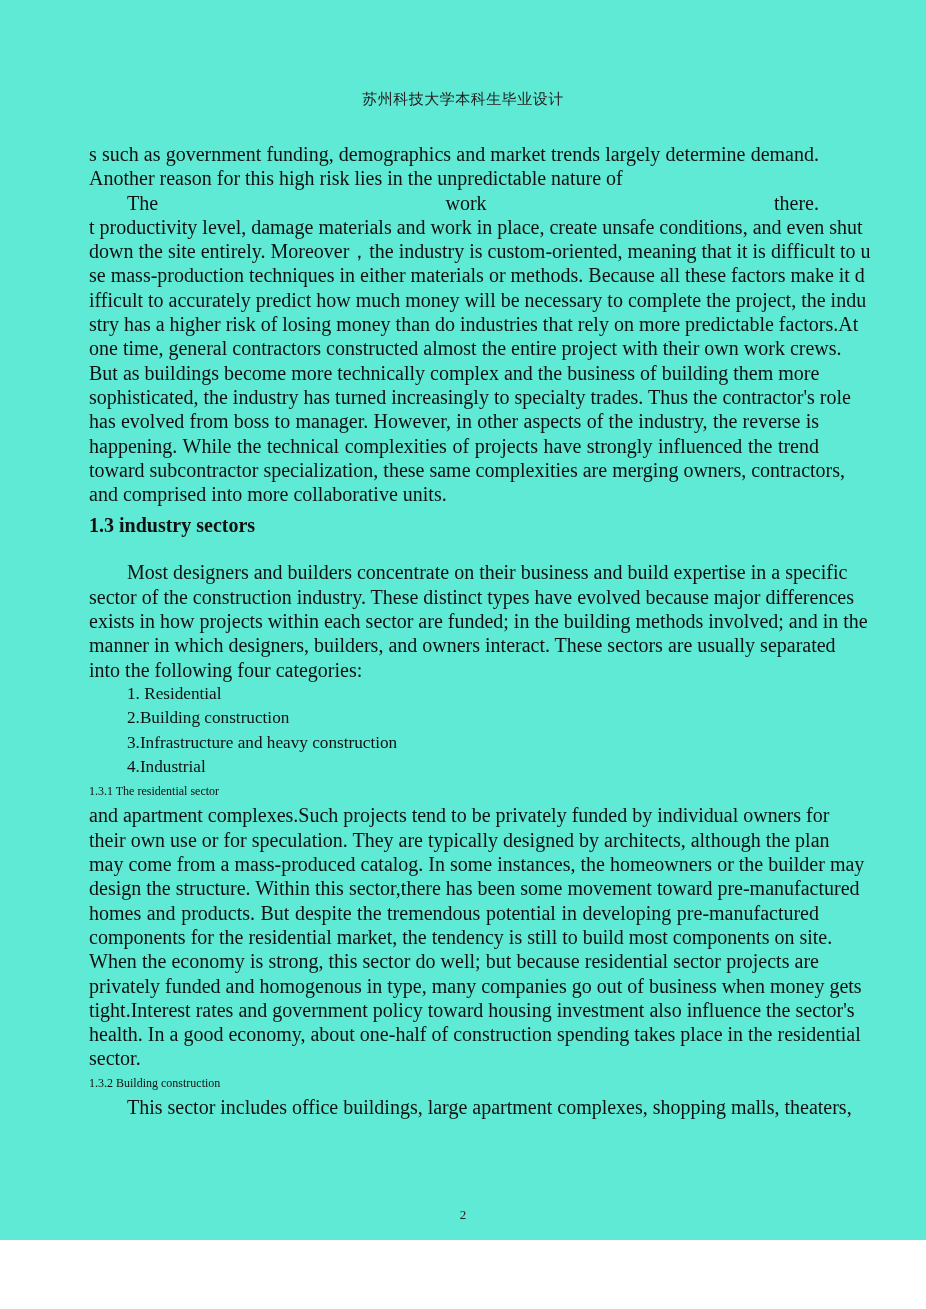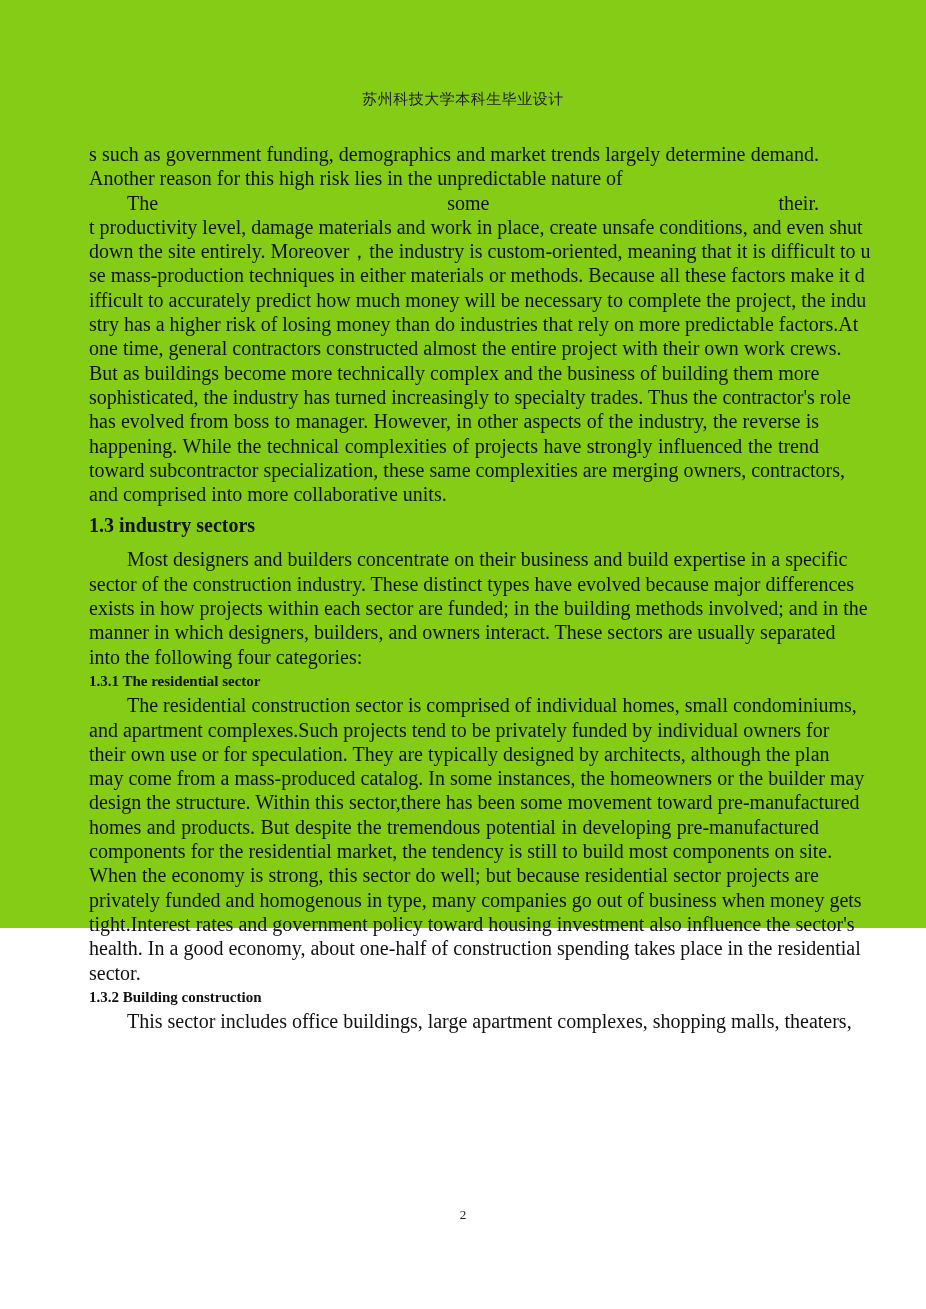--- a/index.html
+++ b/index.html
@@ -1,47 +1,47 @@
 <!DOCTYPE html>
 <html><head>
   <meta charset="utf-8">
   <style>
     html, body { margin: 0; padding: 0; background: #ffffff; }
     body { width: 926px; height: 1309px; position: relative; overflow: hidden;
            font-family: "Liberation Serif", "DejaVu Serif", serif; color: #111; }
-    .page { position: absolute; left: 0; top: 0; width: 926px; height: 928px; background: #84cc16; }
+    .page { position: absolute; left: 0; top: 0; width: 926px; height: 1240px; background: #5eead4; }
     .header { position: absolute; top: 90px; left: 0; width: 926px; text-align: center;
               font-size: 15px; color: #222; letter-spacing: 0.5px; }
     .body { position: absolute; left: 89px; top: 142px; width: 730px; }
     .line { display: block; font-size: 20px; line-height: 24.3px; height: 24.3px;
             white-space: nowrap; text-align: justify; text-align-last: justify; }
     .line.last { text-align-last: left; }
     .indent { padding-left: 38px; }
     .h2 { font-size: 20px; font-weight: bold; line-height: 24px; height: 24px;
-          margin-top: 7px; margin-bottom: 10px; white-space: nowrap; }
-    .h3 { font-size: 15px; font-weight: bold; line-height: 24.3px; height: 24.3px; white-space: nowrap; }
+          margin-top: 7px; margin-bottom: 23px; white-space: nowrap; }
+    .h3 { font-size: 12px; font-weight: normal; line-height: 24.3px; height: 24.3px; white-space: nowrap; }
     .list-item { display: block; font-size: 17.2px; line-height: 24.3px; height: 24.3px; padding-left: 38px; white-space: nowrap; }
     .footer { position: absolute; top: 1207px; left: 0; width: 926px; text-align: center; font-size: 13px; color: #222; }
   </style>
 </head>
 <body>
 
 <div class="page">
 
   <div class="header">苏州科技大学本科生毕业设计</div>
 
   <div class="body">
 
     <div>
       <span class="line">s such as government funding, demographics and market trends largely determine demand.</span>
       <span class="line last">Another reason for this high risk lies in the unpredictable nature of</span>
       <span class="line indent" style="display:flex;justify-content:space-between;">
         <span>The</span>
-        <span>some</span>
-        <span>their.</span>
+        <span>work</span>
+        <span>there.</span>
       </span>
       <span class="line">t productivity level, damage materials and work in place, create unsafe conditions, and even shut</span>
       <span class="line">down the site entirely. Moreover，the industry is custom-oriented, meaning that it is difficult to u</span>
       <span class="line">se mass-production techniques in either materials or methods. Because all these factors make it d</span>
       <span class="line">ifficult to accurately predict how much money will be necessary to complete the project, the indu</span>
       <span class="line">stry has a higher risk of losing money than do industries that rely on more predictable factors.At</span>
       <span class="line">one time, general contractors constructed almost the entire project with their own work crews.</span>
       <span class="line">But as buildings become more technically complex and the business of building them more</span>
       <span class="line">sophisticated, the industry has turned increasingly to specialty trades. Thus the contractor's role</span>
       <span class="line">has evolved from boss to manager. However, in other aspects of the industry, the reverse is</span>
@@ -51,24 +51,29 @@
     </div>
 
     <div class="h2">1.3 industry sectors</div>
     <div>
       <span class="line indent">Most designers and builders concentrate on their business and build expertise in a specific</span>
       <span class="line">sector of the construction industry. These distinct types have evolved because major differences</span>
       <span class="line">exists in how projects within each sector are funded; in the building methods involved; and in the</span>
       <span class="line">manner in which designers, builders, and owners interact. These sectors are usually separated</span>
       <span class="line last">into the following four categories:</span>
     </div>
+    <div>
+      <span class="list-item">1. Residential</span>
+      <span class="list-item">2.Building construction</span>
+      <span class="list-item">3.Infrastructure and heavy construction</span>
+      <span class="list-item">4.Industrial</span>
+    </div>
 
     <div class="h3">1.3.1 The residential sector</div>
     <div>
-      <span class="line indent">The residential construction sector is comprised of individual homes, small condominiums,</span>
       <span class="line">and apartment complexes.Such projects tend to be privately funded by individual owners for</span>
       <span class="line">their own use or for speculation. They are typically designed by architects, although the plan</span>
       <span class="line">may come from a mass-produced catalog. In some instances, the homeowners or the builder may</span>
       <span class="line">design the structure. Within this sector,there has been some movement toward pre-manufactured</span>
       <span class="line">homes and products. But despite the tremendous potential in developing pre-manufactured</span>
       <span class="line">components for the residential market, the tendency is still to build most components on site.</span>
       <span class="line">When the economy is strong, this sector do well; but because residential sector projects are</span>
       <span class="line">privately funded and homogenous in type, many companies go out of business when money gets</span>
       <span class="line">tight.Interest rates and government policy toward housing investment also influence the sector's</span>
       <span class="line">health. In a good economy, about one-half of construction spending takes place in the residential</span>

